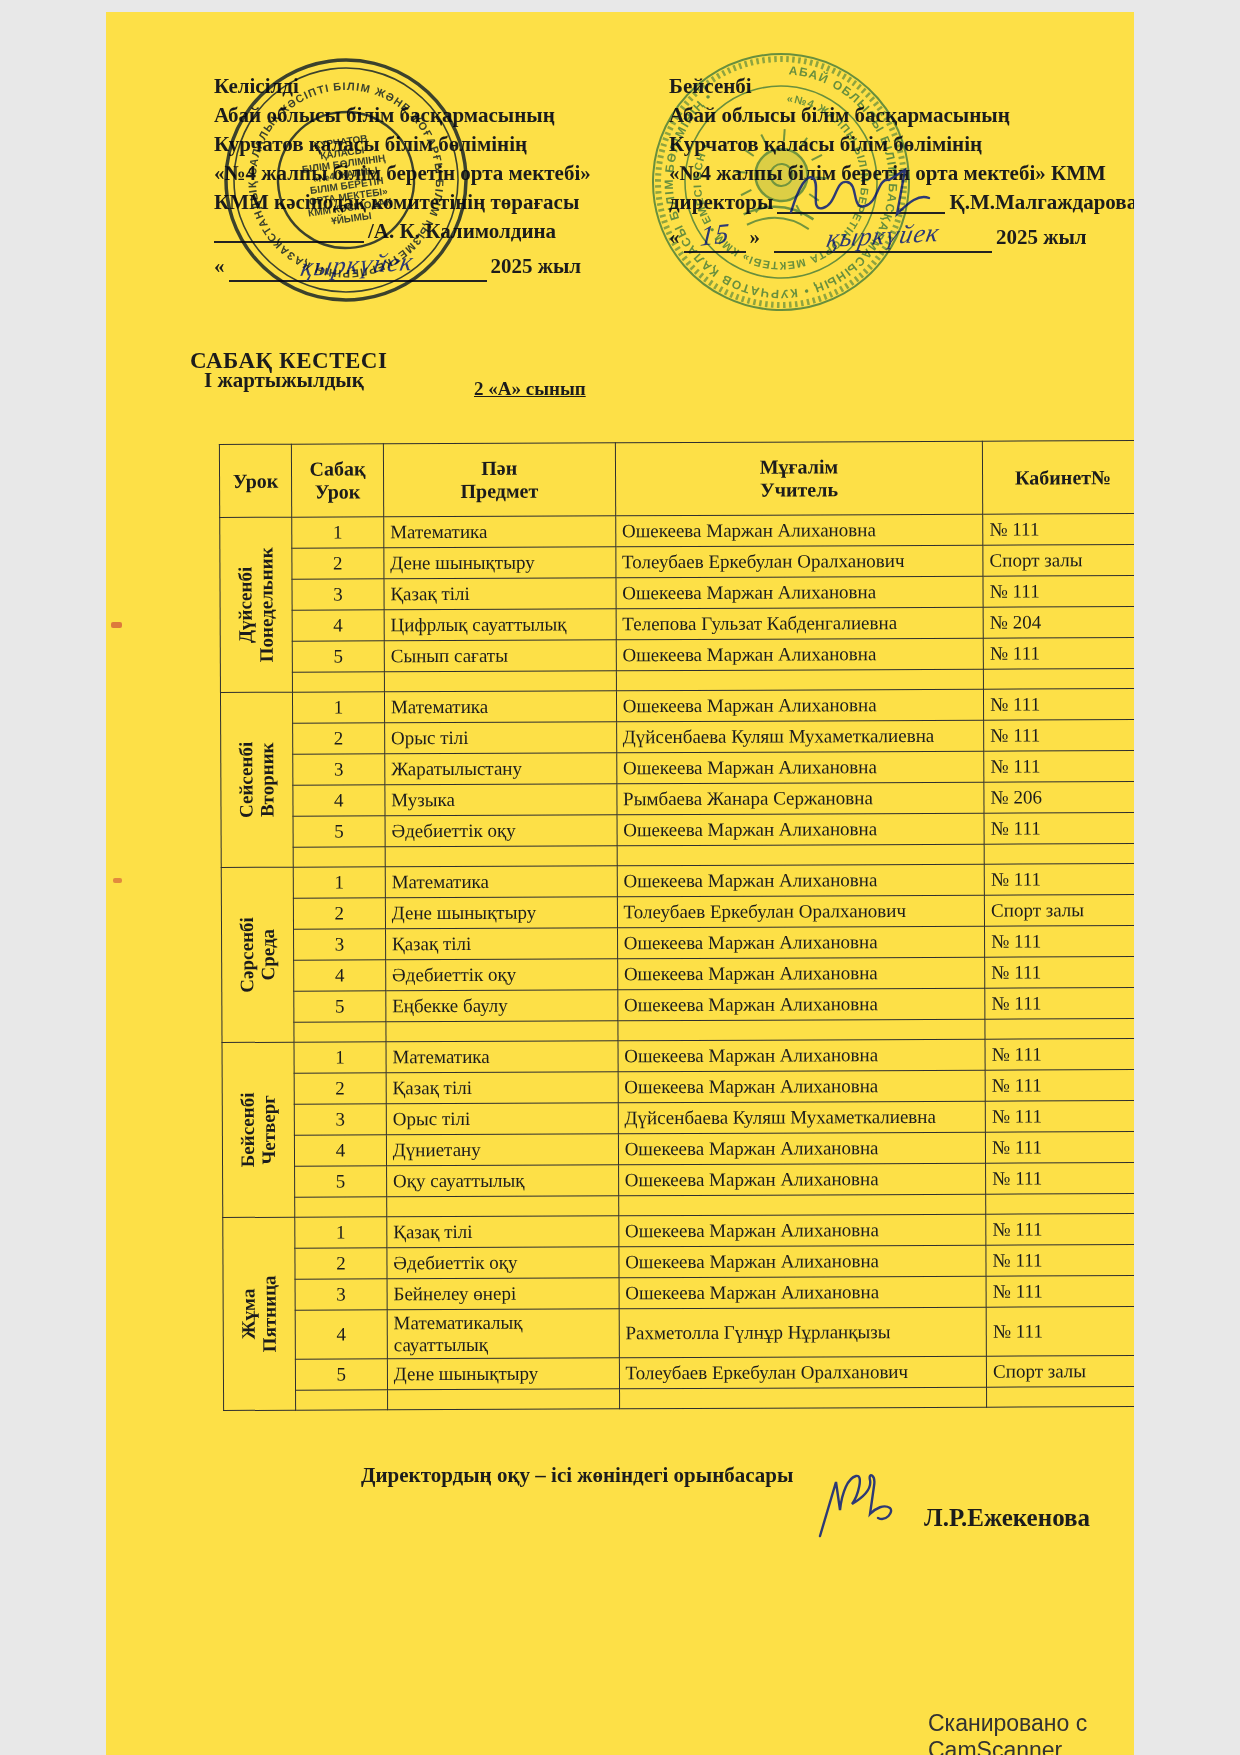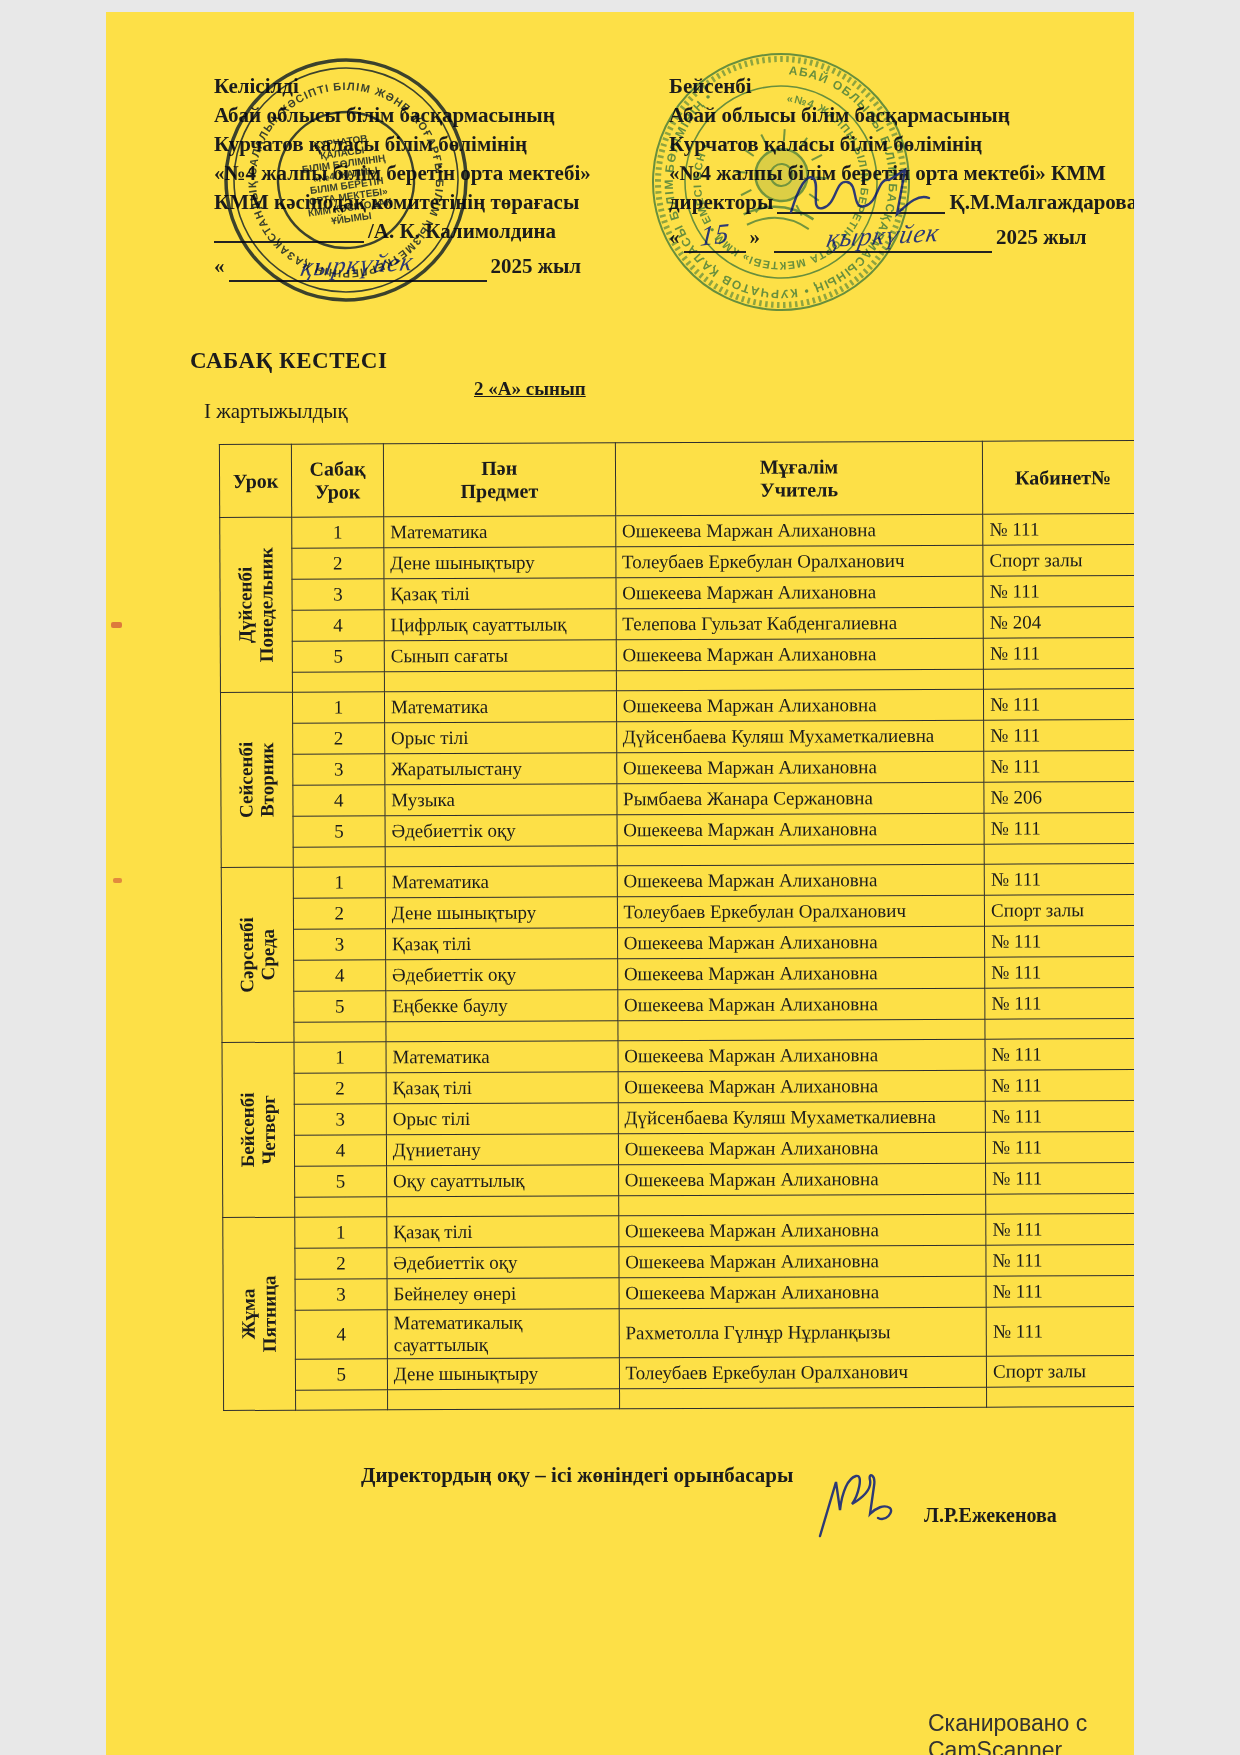--- a/index.html
+++ b/index.html
@@ -18,40 +18,40 @@
   .sig-holder{position:relative;}
   .sig-holder svg{position:absolute;left:8px;bottom:-8px;overflow:visible;}
 
   
   .stamp{position:absolute;mix-blend-mode:multiply;}
   .stamp-left{left:110px;top:38px;transform:rotate(-8deg);opacity:.92;}
   .stamp-right{left:540px;top:35px;transform:rotate(4deg);opacity:.85;}
 
   
   .doc-title{position:absolute;left:84px;top:336px;font-size:23px;font-weight:bold;letter-spacing:.5px;}
-  .doc-sub1{position:absolute;left:98px;top:387px;font-size:21px;font-weight:normal;}
+  .doc-sub1{position:absolute;left:98px;top:356px;font-size:21px;font-weight:bold;}
   .doc-sub2{position:absolute;left:368px;top:366px;font-size:19px;font-weight:bold;text-decoration:underline;}
 
   
   table.schedule{position:absolute;left:115px;top:430px;width:925px;border-collapse:collapse;
                  transform:rotate(-0.25deg);}
   table.schedule th,table.schedule td{border:1.6px solid #2f2f2f;}
   table.schedule th{font-size:20px;font-weight:bold;padding:4px 2px;height:64px;vertical-align:middle;text-align:center;}
   th.h-day{vertical-align:top;padding-top:10px;}
   table.schedule td{font-size:19px;padding:2px 6px;height:26px;vertical-align:middle;}
   td.num{text-align:center;}
   td.subject,td.teacher,td.room{padding-left:11px;}
   tr.empty-row td{height:15px;}
   td.day-cell{position:relative;padding:0;}
   .day-rot{position:absolute;top:50%;left:50%;transform:translate(-50%,-50%) rotate(-90deg);
            text-align:center;white-space:nowrap;font-weight:bold;font-size:19px;line-height:21px;}
 
   
   .foot-label{position:absolute;left:255px;top:1451px;font-size:21px;font-weight:bold;}
-  .foot-name{position:absolute;left:818px;top:1492px;font-size:20px;font-weight:bold;}
+  .foot-name{position:absolute;left:818px;top:1492px;font-size:25px;font-weight:bold;}
   .foot-sig{position:absolute;left:700px;top:1458px;overflow:visible;}
 
   .camscanner{position:absolute;left:822px;top:1698px;font-family:"Liberation Sans", sans-serif;
               font-size:23px;color:#323232;}
 
   
   .red-streak{position:absolute;left:1148px;top:392px;width:7px;height:742px;border-radius:4px;
               background:linear-gradient(180deg,#e2756a 0%,#f0b9b0 40%,#e58577 70%,#f3cdc6 100%);opacity:.75;}
   .red-tick1{position:absolute;left:5px;top:610px;width:11px;height:6px;background:#cc4437;opacity:.65;border-radius:2px;}
   .red-tick2{position:absolute;left:7px;top:866px;width:9px;height:5px;background:#cc4437;opacity:.55;border-radius:2px;}

